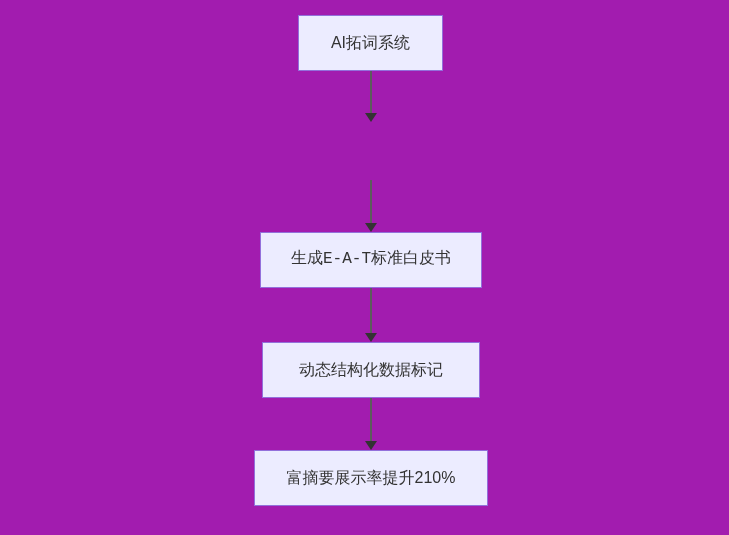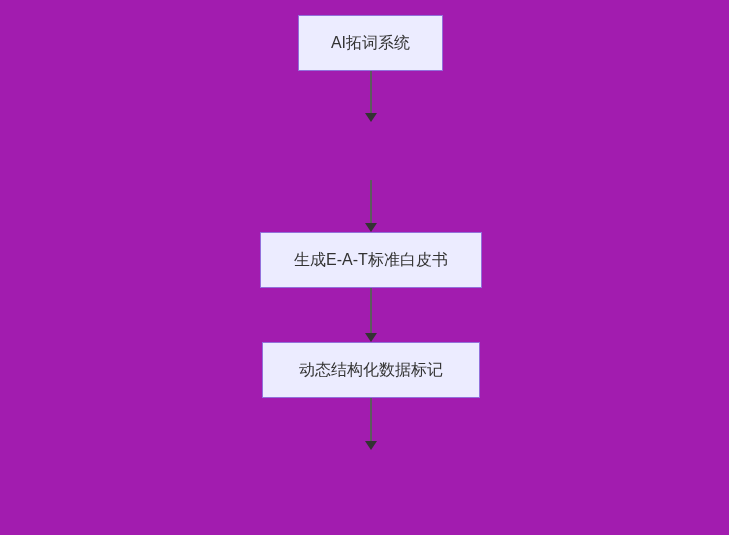--- a/index.html
+++ b/index.html
@@ -24,21 +24,21 @@
     font-size: 16px;
     display: flex;
     align-items: center;
     justify-content: center;
     text-align: center;
     white-space: nowrap;
     line-height: 1.2;
   }
   .node-0 { left: 298px; top: 15px;  width: 145px; height: 56px; }
   .node-1 { left: 272px; top: 122px; width: 198px; height: 58px; }
-  .node-2 { left: 260px; top: 232px; width: 222px; height: 56px; }
+  .node-2 { left: 260px; top: 232px; width: 222px; height: 56px; font-family: Liberation Mono, monospace; }
   .node-3 { left: 262px; top: 342px; width: 218px; height: 56px; text-align: right; }
   .node-4 { left: 254px; top: 450px; width: 234px; height: 56px; }
 
   .flow-arrow {
     position: absolute;
     left: 365px;            
     width: 12px;
   }
   .arrow-0 { top: 71px;  height: 51px; }
   .arrow-1 { top: 180px; height: 52px; }
@@ -96,14 +96,17 @@
 
   <div class="flow-node node-3">
     <span>动态结构化数据标记</span>
   </div>
 
   <div class="flow-arrow arrow-3">
     <div class="shaft"></div>
     <div class="head"></div>
   </div>
 
+  <div class="flow-node node-4">
+    <span>富摘要展示率提升210%</span>
+  </div>
 
 </div>
 
 </body></html>

